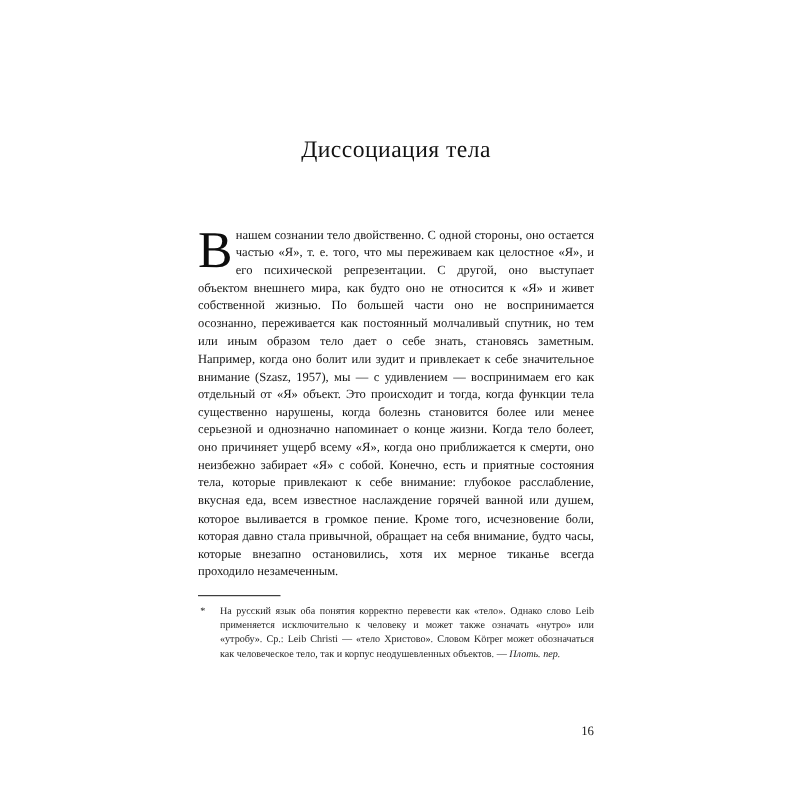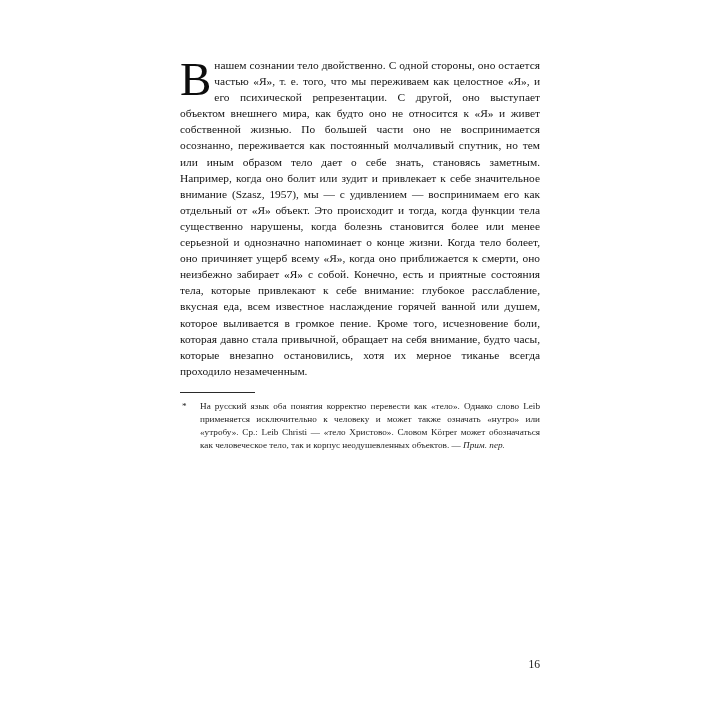--- a/index.html
+++ b/index.html
@@ -122,33 +122,34 @@
     color: #1a1a1a;
   }
 </style>
 </head>
 <body style="background: rgb(255, 255, 255);">
 
 <div class="page">
 
   <div class="content">
 
+    <h1 class="chapter-title">Диссоциация тела</h1>
 
     <div class="body-block">
 
       <p class="para first"><span class="dropcap">В</span><span>нашем сознании тело двойственно. С одной стороны, оно остается частью «Я», т. е. того, что мы переживаем как целостное «Я», и его психической репрезентации. С другой, оно выступает объектом внешнего мира, как будто оно не относится к «Я» и живет собственной жизнью. По большей части оно не воспринимается осознанно, переживается как постоянный молчаливый спутник, но тем или иным образом тело дает о себе знать, становясь заметным. Например, когда оно болит или зудит и привлекает к себе значительное внимание (Szasz, 1957), мы — с удивлением — воспринимаем его как отдельный от «Я» объект. Это происходит и тогда, когда функции тела существенно нарушены, когда болезнь становится более или менее серьезной и однозначно напоминает о конце жизни. Когда тело болеет, оно причиняет ущерб всему «Я», когда оно приближается к смерти, оно неизбежно забирает «Я» с собой. Конечно, есть и приятные состояния тела, которые привлекают к себе внимание: глубокое расслабление, вкусная еда, всем известное наслаждение горячей ванной или душем, которое выливается в громкое пение. Кроме того, исчезновение боли, которая давно стала привычной, обращает на себя внимание, будто часы, которые внезапно остановились, хотя их мерное тиканье всегда проходило незамеченным.</span></p>
 
 
     </div>
 
     <div class="footnote">
       <div class="footnote-rule"></div>
       <div class="footnote-body">
         <div class="footnote-marker">*</div>
-        <div class="footnote-text"><span>На русский язык оба понятия корректно перевести как «тело». Однако слово Leib применяется исключительно к человеку и может также означать «нутро» или «утробу». Ср.: Leib Christi — «тело Христово». Словом Körper может обозначаться как человеческое тело, так и корпус неодушевленных объектов. — </span><em>Прим. пер.</em></div>
+        <div class="footnote-text"><span>На русский язык оба понятия корректно перевести как «тело». Однако слово Leib применяется исключительно к человеку и может также означать «нутро» или «утробу». Ср.: Leib Christi — «тело Христово». Словом Körper может обозначаться как человеческое тело, так и корпус неодушевленных объектов. — </span><em>Плоть. пер.</em></div>
       </div>
     </div>
 
   </div>
 
   <div class="folio">16</div>
 
 </div>
 
 </body></html>

